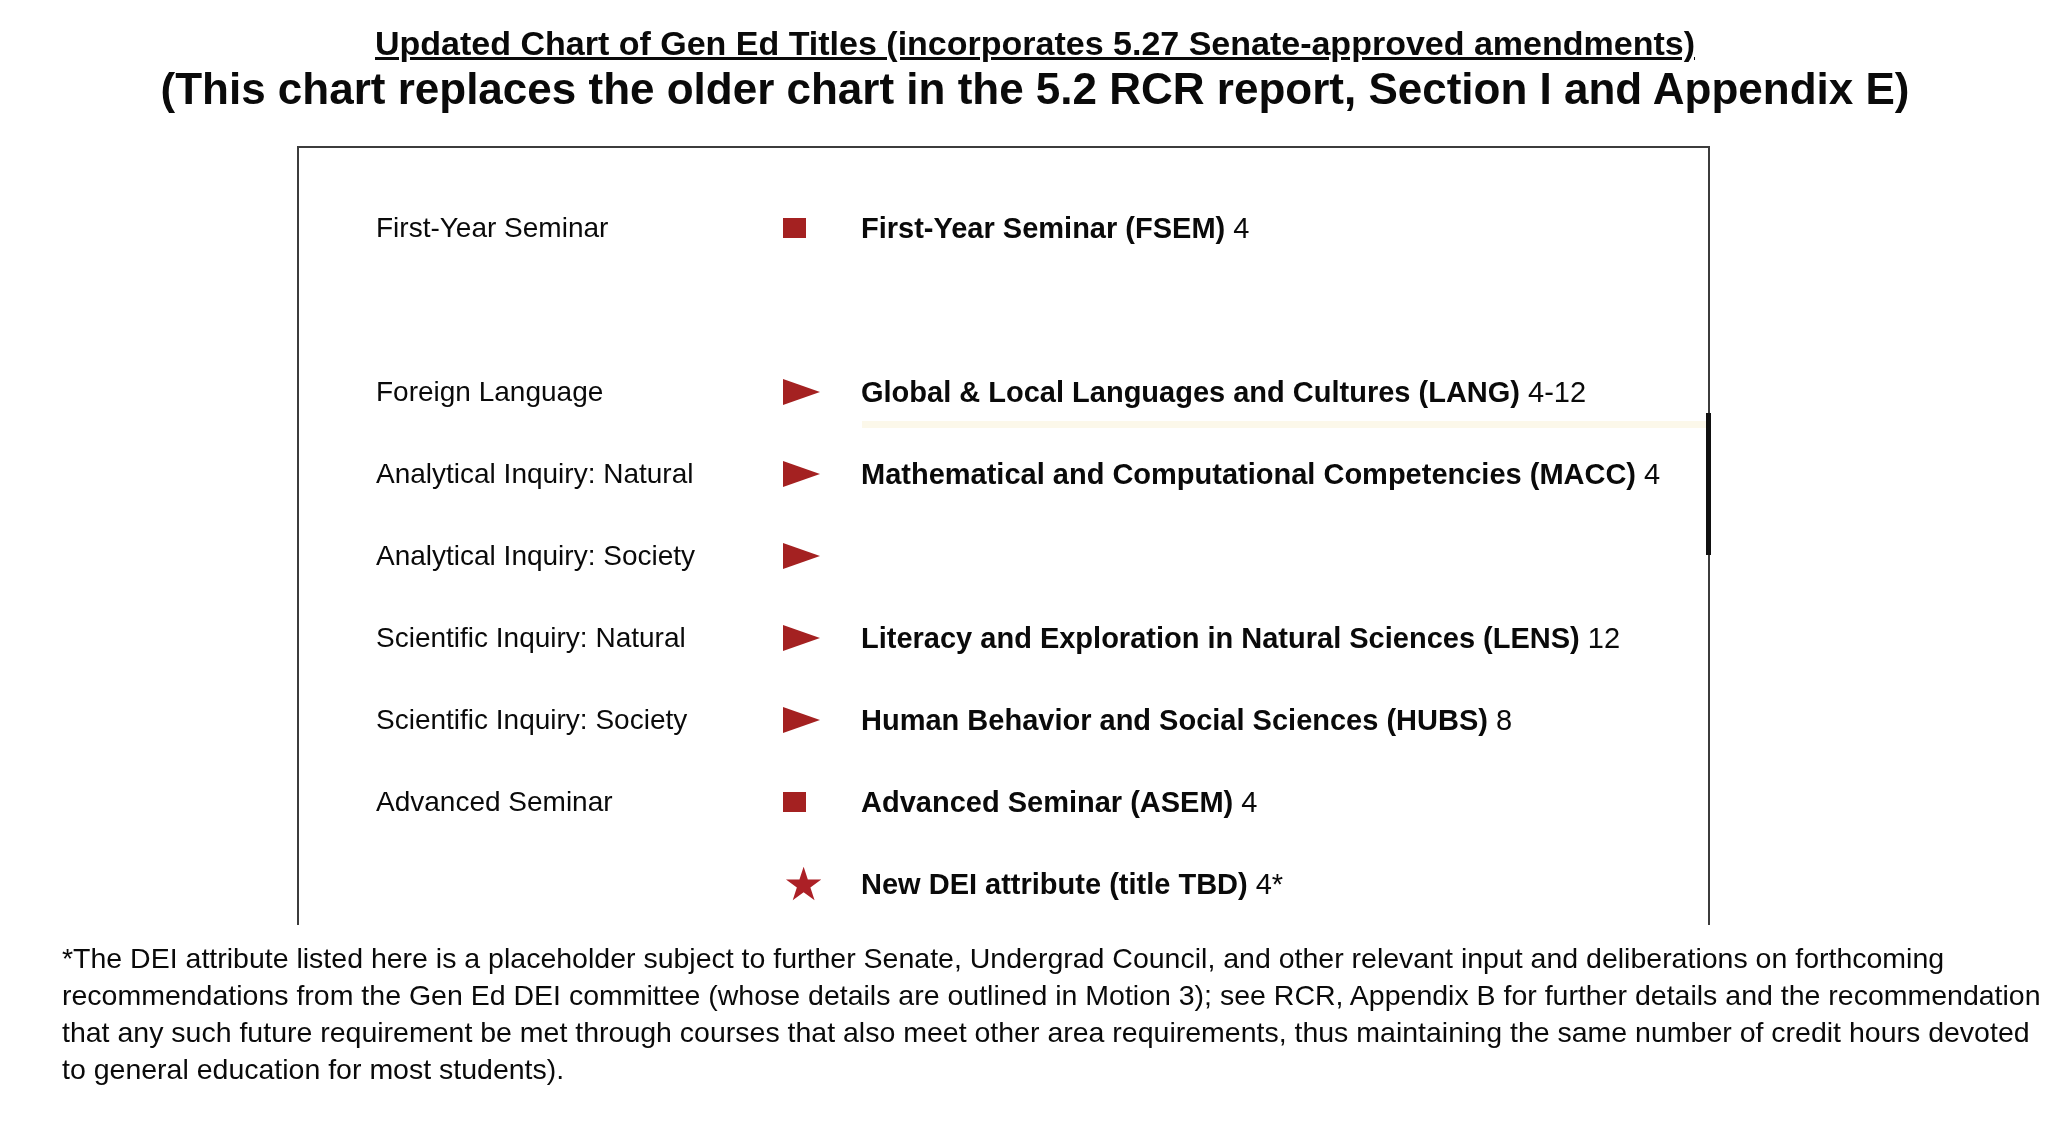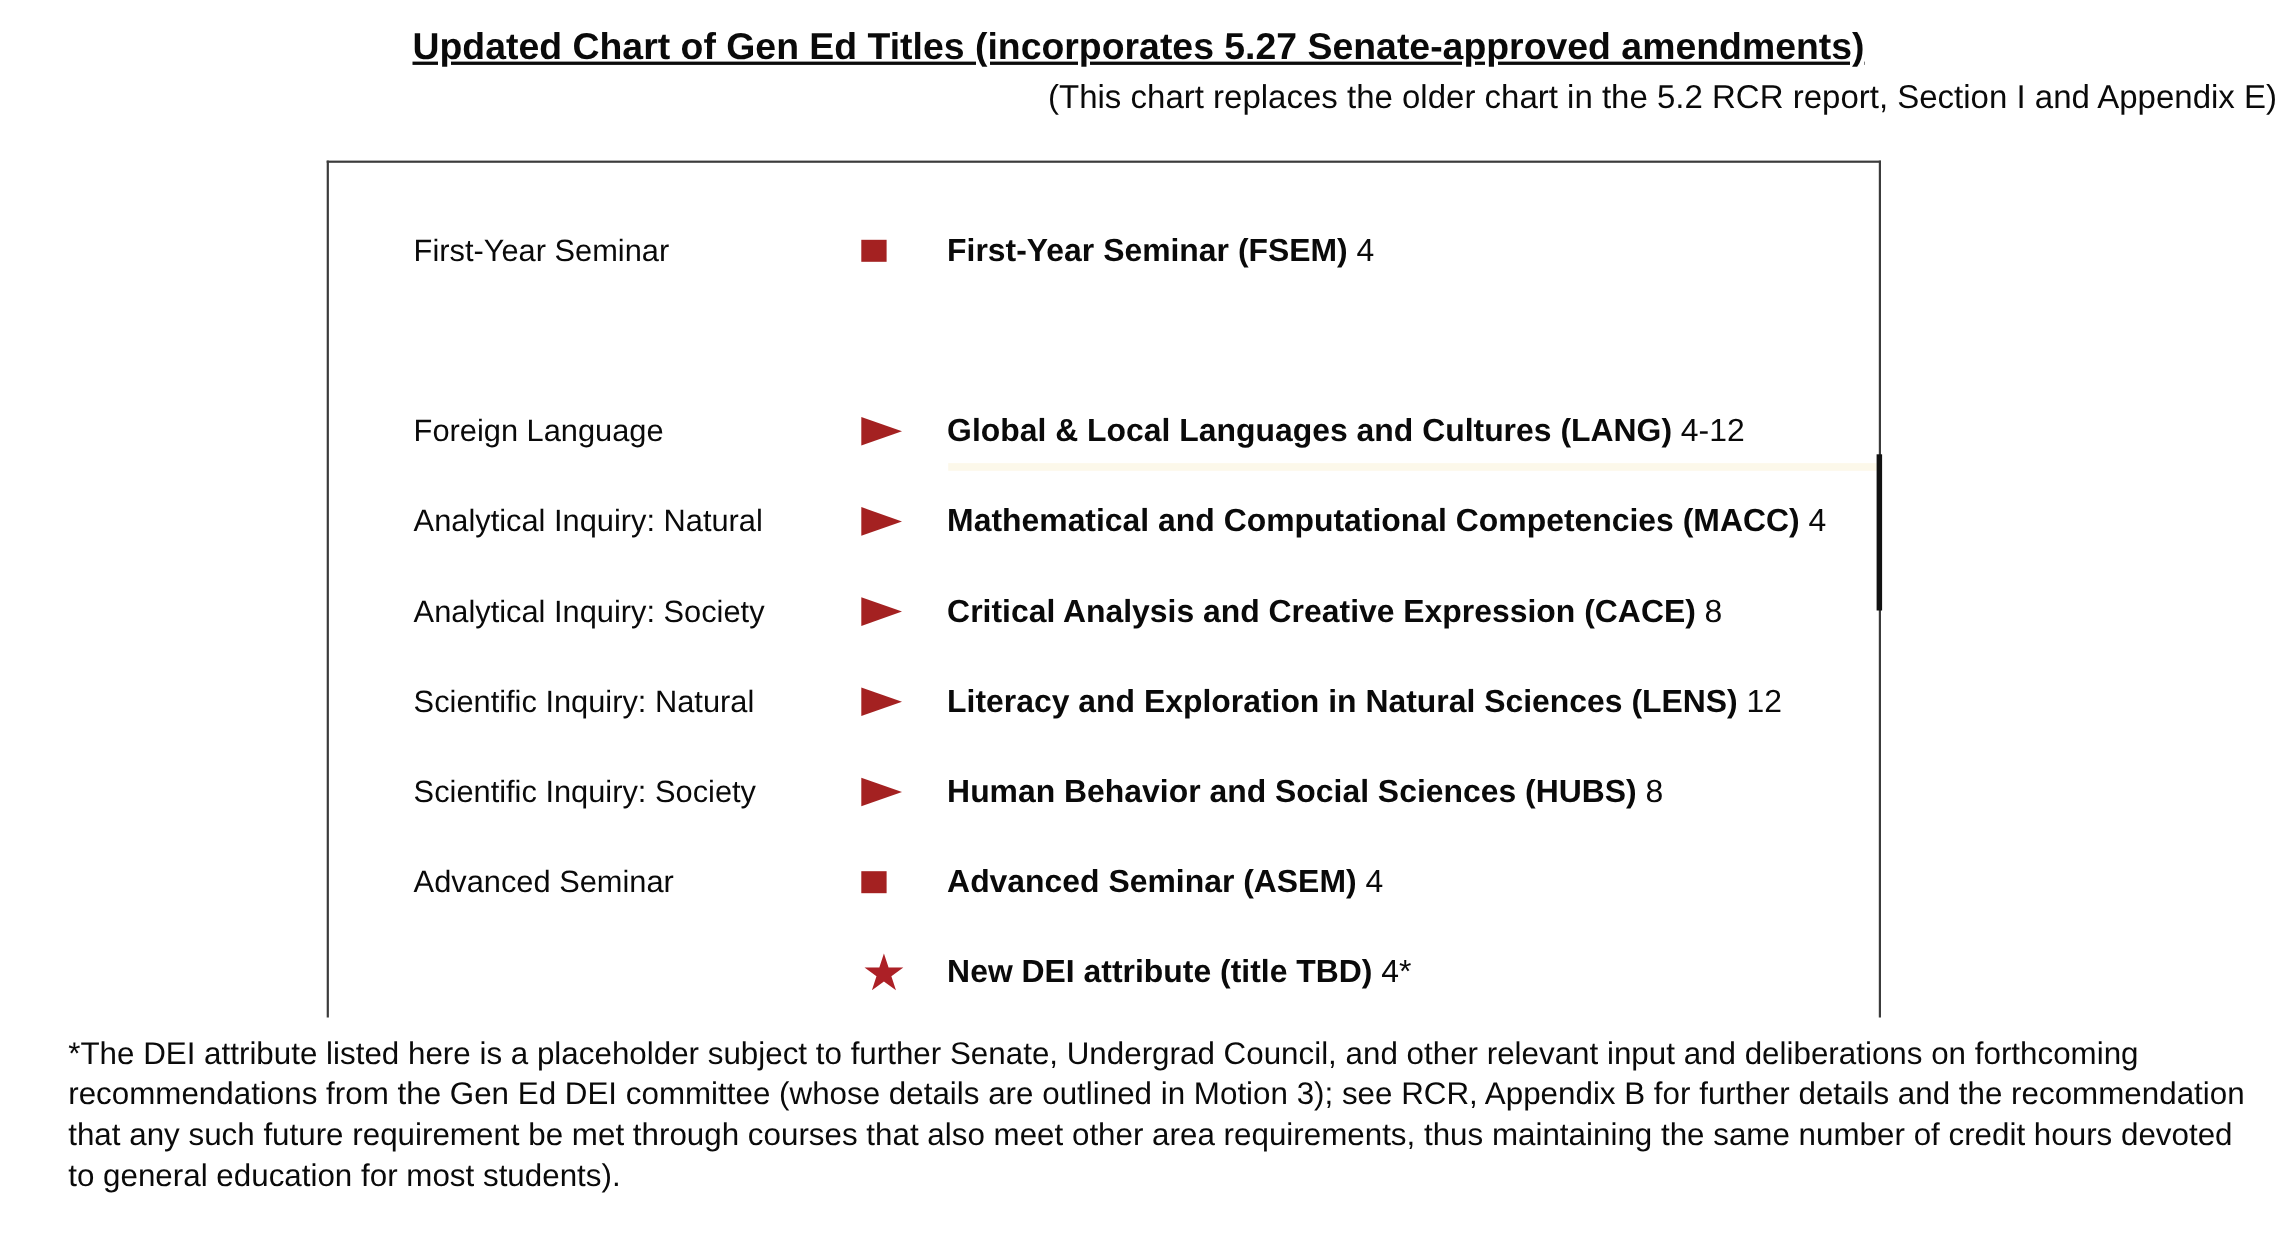--- a/index.html
+++ b/index.html
@@ -27,25 +27,24 @@
     text-align: center;
   }
   .doc-title {
     font-size: 34px;
     font-weight: bold;
     line-height: 46px;
     color: var(--text);
     text-decoration: underline;
   }
   .doc-subtitle {
-    font-size: 30px;
-    font-weight: normal;
+    font-size: 44px;
+    font-weight: bold;
     line-height: 46px;
     color: var(--text);
-    text-align: right;
   }
   .chart-box {
     position: absolute;
     left: 297px;
     top: 146px;
     width: 1413px;
     height: 779px;
     border-top: 2px solid var(--border);
     border-left: 2px solid var(--border);
     border-right: 2px solid var(--border);
@@ -156,21 +155,20 @@
 
     <div class="row" style="top:308px">
       <div class="old-title">Analytical Inquiry: Natural</div>
       <div class="marker marker-arrow"></div>
       <div class="new-title"><span class="name">Mathematical and Computational Competencies (MACC)</span><span class="credits">4</span></div>
     </div>
 
     <div class="row" style="top:390px">
       <div class="old-title">Analytical Inquiry: Society</div>
       <div class="marker marker-arrow"></div>
-      <div class="new-title"><span class="name">Critical Analysis and Creative Expression (CACE)</span><span class="credits">8</span></div>
     </div>
 
     <div class="row" style="top:472px">
       <div class="old-title">Scientific Inquiry: Natural</div>
       <div class="marker marker-arrow"></div>
       <div class="new-title"><span class="name">Literacy and Exploration in Natural Sciences (LENS)</span><span class="credits">12</span></div>
     </div>
 
     <div class="row" style="top:554px">
       <div class="old-title">Scientific Inquiry: Society</div>

